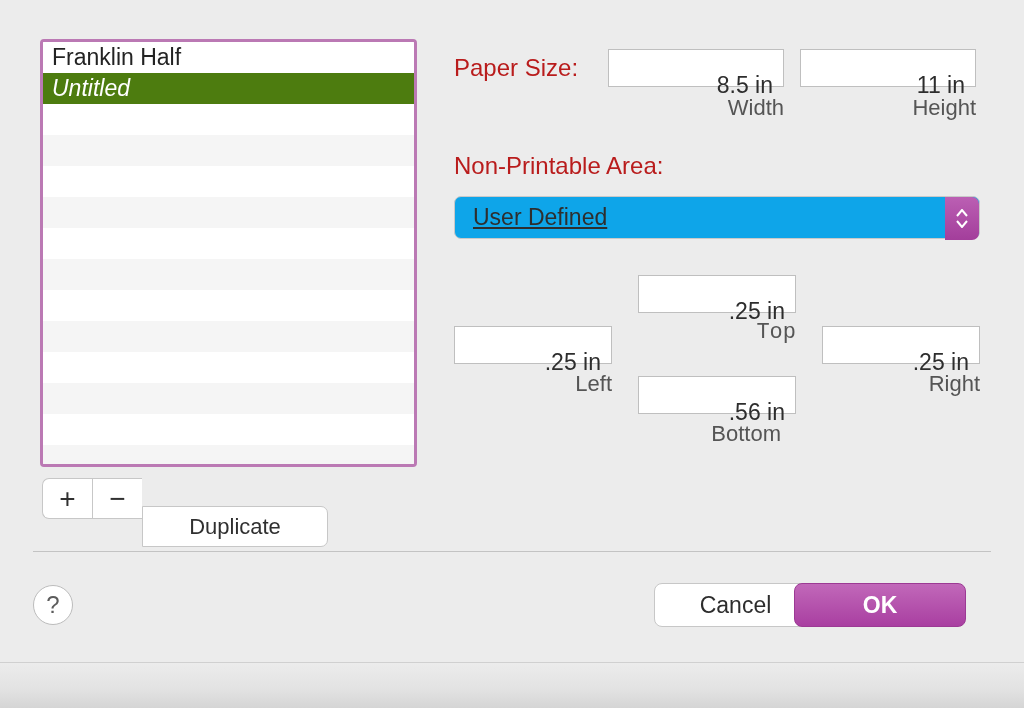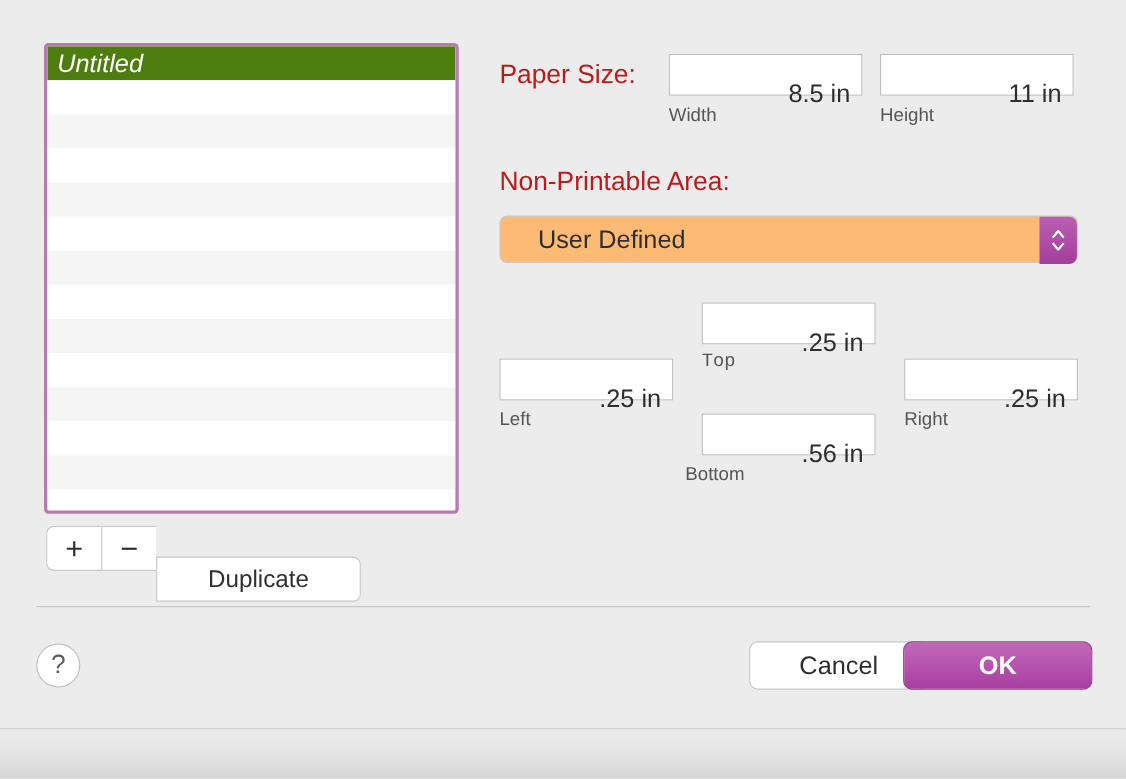--- a/index.html
+++ b/index.html
@@ -67,50 +67,51 @@
   .list-controls .btn-dup   { width: 186px; border-radius: 0 7px 7px 0; margin-top: 28px; }
 
   
   .label {
     position: absolute;
     font-size: 24px;
     color: #b91c1c;
   }
   .sublabel {
     position: absolute;
-    font-size: 17px;
+    font-size: 22px;
     color: #555555;
-    text-align: left;
+    text-align: right;
   }
   .field {
     position: absolute;
     height: 38px;
     border: 1px solid #bfbfbf;
     background: #ffffff;
     font-size: 23px;
     text-align: right;
     padding: 22px 10px 0 0;
     color: #2d2d2d;
   }
 
   
   .dropdown {
     position: absolute;
     left: 454px;
     top: 196px;
     width: 526px;
     height: 43px;
-    background: #fdba74;
+    background: #0ea5e9;
     border: 1px solid #c9c9c9;
     border-radius: 7px;
     display: flex;
     align-items: center;
-    padding-left: 34px;
-    font-size: 23px;
-    cursor: pointer;
+    padding-left: 18px;
+    font-size: 23px;
+    cursor: pointer;
+    text-decoration: underline;
   }
   .dropdown .arrows {
     position: absolute;
     right: 0;
     top: 0;
     width: 34px;
     height: 43px;
     background: linear-gradient(#bb5fb3, #a33e9b);
     border-radius: 0 7px 7px 0;
     display: flex;
@@ -150,21 +151,20 @@
   .btn {
     position: absolute;
     top: 583px;
     height: 44px;
     border-radius: 8px;
     font-size: 23px;
     text-align: center;
     line-height: 42px;
     cursor: pointer;
     border: 1px solid #c7c7c7;
-    margin-left: 27px;
   }
   .btn-cancel {
     left: 654px;
     width: 163px;
     background: #ffffff;
     color: #2d2d2d;
   }
   .btn-ok {
     left: 794px;
     width: 172px;
@@ -181,20 +181,21 @@
     height: 46px;
     background: linear-gradient(#ececec 0%, #e2e2e2 60%, #d5d5d5 100%);
     border-top: 1px solid #d0d0d0;
     pointer-events: none;
   }
 </style>
 </head>
 <body>
 
 <div class="paper-list">
+  <div class="row stripe-odd">Franklin Half</div>
   <div class="row selected">Untitled</div>
   <div class="row stripe-odd"></div>
   <div class="row stripe-even"></div>
   <div class="row stripe-odd"></div>
   <div class="row stripe-even"></div>
   <div class="row stripe-odd"></div>
   <div class="row stripe-even"></div>
   <div class="row stripe-odd"></div>
   <div class="row stripe-even"></div>
   <div class="row stripe-odd"></div>

